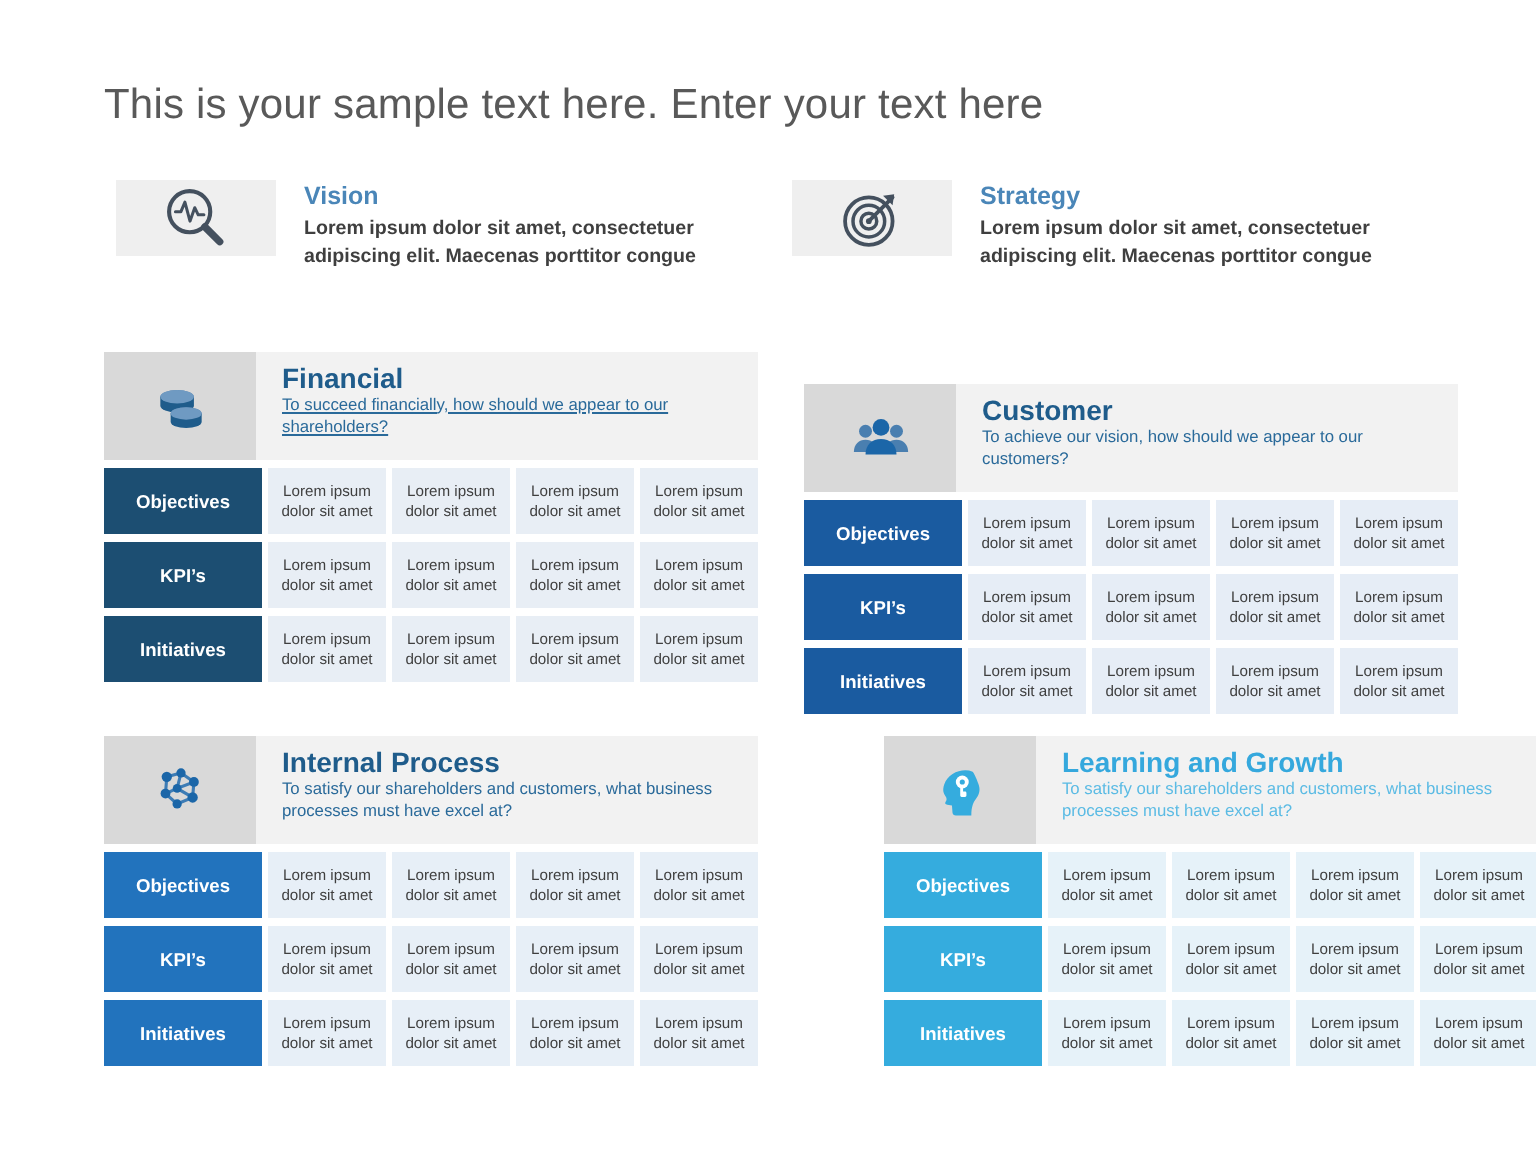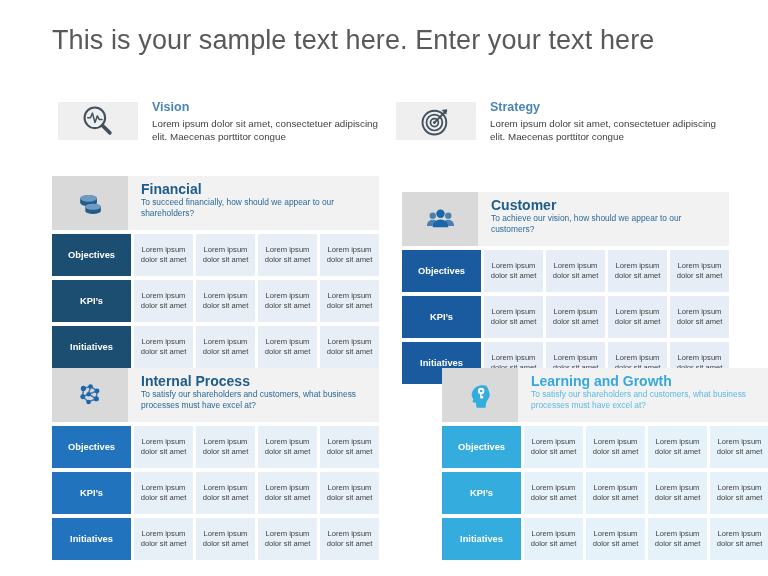--- a/index.html
+++ b/index.html
@@ -12,35 +12,35 @@
     background: #ffffff;
     font-family: "Liberation Sans", sans-serif;
     overflow: hidden;
     position: relative;
   }
 
   
   .page-title {
     position: absolute;
     left: 52px;
-    top: 25px;
-    font-size: 27px;
+    top: 41px;
+    font-size: 21px;
     color: #595959;
     font-weight: 400;
     letter-spacing: 0.1px;
     white-space: nowrap;
   }
 
   
   .stmt-card {
     position: absolute;
     top: 90px;
     height: 62px;
     display: flex;
-    align-items: center;
+    align-items: flex-start;
   }
   .stmt-card.left  { left: 52px; width: 327px; }
   .stmt-card.right { left: 390px; width: 327px; }
 
   .stmt-bar {
     width: 6px;
     background: #4a86b8;
     flex: 0 0 6px;
   }
   .stmt-iconbox {
@@ -62,20 +62,21 @@
     font-size: 12.5px;
     font-weight: bold;
     color: #4a86b8;
     line-height: 16px;
     margin-bottom: 2px;
   }
   .stmt-desc {
     font-size: 9.8px;
     color: #3f3f3f;
     line-height: 13.5px;
+    font-weight: bold;
   }
 
   
   .quad {
     position: absolute;
     width: 327px;
   }
   .quad.q-tl { left: 52px;  top: 176px; }
   .quad.q-tr { left: 402px; top: 176px; margin-top: 16px; }
   .quad.q-bl { left: 52px;  top: 368px; }
@@ -113,21 +114,21 @@
 
   
   .quad-table {
     margin-top: 4px;
     display: flex;
     flex-direction: column;
     gap: 4px;
   }
   .quad-row {
     display: flex;
-    height: 42px;
+    height: 33px;
     gap: 3px;
   }
   .row-label {
     width: 79px;
     flex: 0 0 79px;
     display: flex;
     align-items: center;
     justify-content: center;
     color: #ffffff;
     font-size: 9.3px;
@@ -145,21 +146,21 @@
     justify-content: center;
     text-align: center;
     font-size: 7.6px;
     line-height: 10px;
     color: #3f3f3f;
     padding: 0 2px;
   }
 
   
   .q-tl .quad-head-title { color: #1f5c8b; }
-  .q-tl .quad-head-sub   { color: #2a6a9a; }
+  .q-tl .quad-head-sub   { color: #2a6a9a; text-decoration: underline; }
   .q-tl .row-label       { background: #1c4e72; }
   .q-tl .cell            { background: #e8eef5; }
 
   .q-tr .quad-head-title { color: #1f5c8b; }
   .q-tr .quad-head-sub   { color: #2a6a9a; }
   .q-tr .row-label       { background: #1a5ba0; }
   .q-tr .cell            { background: #e6edf6; }
 
   .q-bl .quad-head-title { color: #1f5c8b; }
   .q-bl .quad-head-sub   { color: #2a6a9a; }

